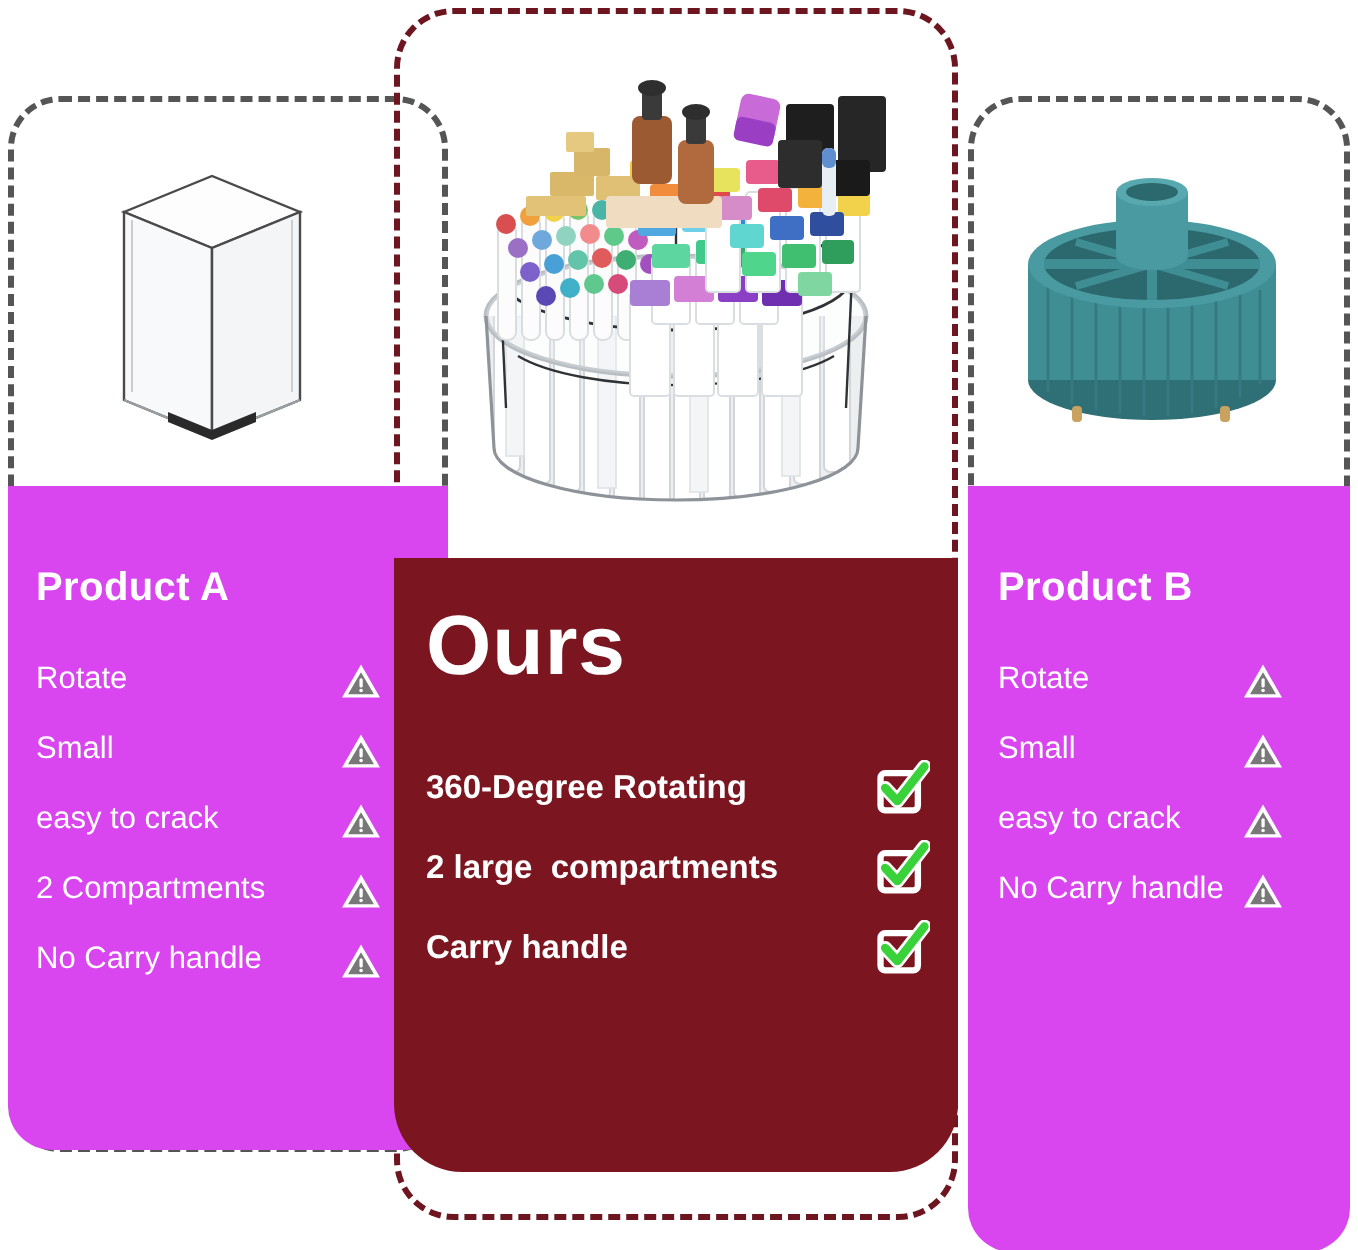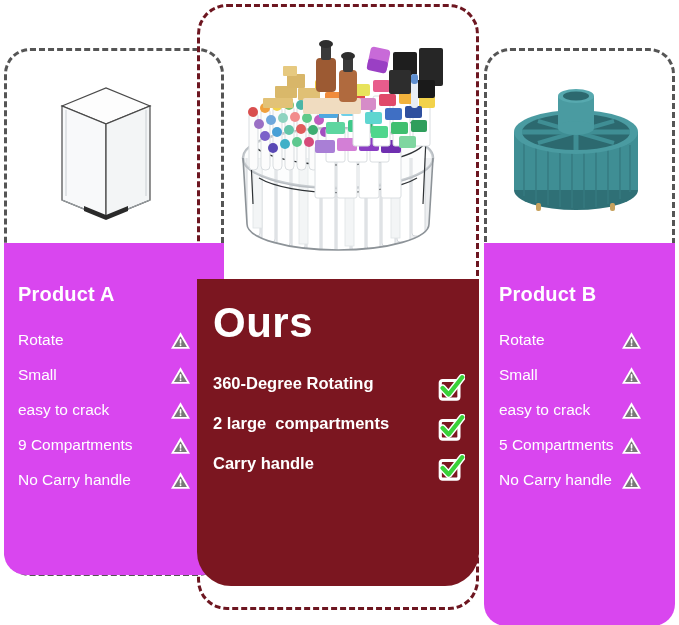--- a/index.html
+++ b/index.html
@@ -104,20 +104,21 @@
   }
   #ours-list {
     position: absolute;
     left: 0; right: 0;
     top: 95px;
   }
   .ours-row {
     position: relative;
     height: 40px;
     display: flex;
+    align-items: center;
   }
   .ours-row .label {
     margin-left: 16px;
     color: #ffffff;
     font-size: 16.5px;
     font-weight: bold;
     white-space: pre;
   }
   .check-icon {
     position: absolute;
@@ -369,21 +370,21 @@
         <span class="label">easy to crack</span>
         <svg class="warn-icon" viewBox="0 0 24 22">
           <path d="M12 1.5 L23 20.5 L1 20.5 Z" fill="#ffffff"></path>
           <path d="M12 6 L19.5 18.6 L4.5 18.6 Z" fill="#787878"></path>
           <rect x="11.1" y="9.4" width="1.9" height="5.4" rx="0.9" fill="#ffffff"></rect>
           <circle cx="12.05" cy="16.5" r="1.05" fill="#ffffff"></circle>
         </svg>
       </div>
 
       <div class="feature-row">
-        <span class="label">9 Compartments</span>
+        <span class="label">2 Compartments</span>
         <svg class="warn-icon" viewBox="0 0 24 22">
           <path d="M12 1.5 L23 20.5 L1 20.5 Z" fill="#ffffff"></path>
           <path d="M12 6 L19.5 18.6 L4.5 18.6 Z" fill="#787878"></path>
           <rect x="11.1" y="9.4" width="1.9" height="5.4" rx="0.9" fill="#ffffff"></rect>
           <circle cx="12.05" cy="16.5" r="1.05" fill="#ffffff"></circle>
         </svg>
       </div>
 
       <div class="feature-row">
         <span class="label">No Carry handle</span>
@@ -425,29 +426,20 @@
       <div class="feature-row">
         <span class="label">easy to crack</span>
         <svg class="warn-icon" viewBox="0 0 24 22">
           <path d="M12 1.5 L23 20.5 L1 20.5 Z" fill="#ffffff"></path>
           <path d="M12 6 L19.5 18.6 L4.5 18.6 Z" fill="#787878"></path>
           <rect x="11.1" y="9.4" width="1.9" height="5.4" rx="0.9" fill="#ffffff"></rect>
           <circle cx="12.05" cy="16.5" r="1.05" fill="#ffffff"></circle>
         </svg>
       </div>
 
-      <div class="feature-row">
-        <span class="label">5 Compartments</span>
-        <svg class="warn-icon" viewBox="0 0 24 22">
-          <path d="M12 1.5 L23 20.5 L1 20.5 Z" fill="#ffffff"></path>
-          <path d="M12 6 L19.5 18.6 L4.5 18.6 Z" fill="#787878"></path>
-          <rect x="11.1" y="9.4" width="1.9" height="5.4" rx="0.9" fill="#ffffff"></rect>
-          <circle cx="12.05" cy="16.5" r="1.05" fill="#ffffff"></circle>
-        </svg>
-      </div>
 
       <div class="feature-row">
         <span class="label">No Carry handle</span>
         <svg class="warn-icon" viewBox="0 0 24 22">
           <path d="M12 1.5 L23 20.5 L1 20.5 Z" fill="#ffffff"></path>
           <path d="M12 6 L19.5 18.6 L4.5 18.6 Z" fill="#787878"></path>
           <rect x="11.1" y="9.4" width="1.9" height="5.4" rx="0.9" fill="#ffffff"></rect>
           <circle cx="12.05" cy="16.5" r="1.05" fill="#ffffff"></circle>
         </svg>
       </div>

